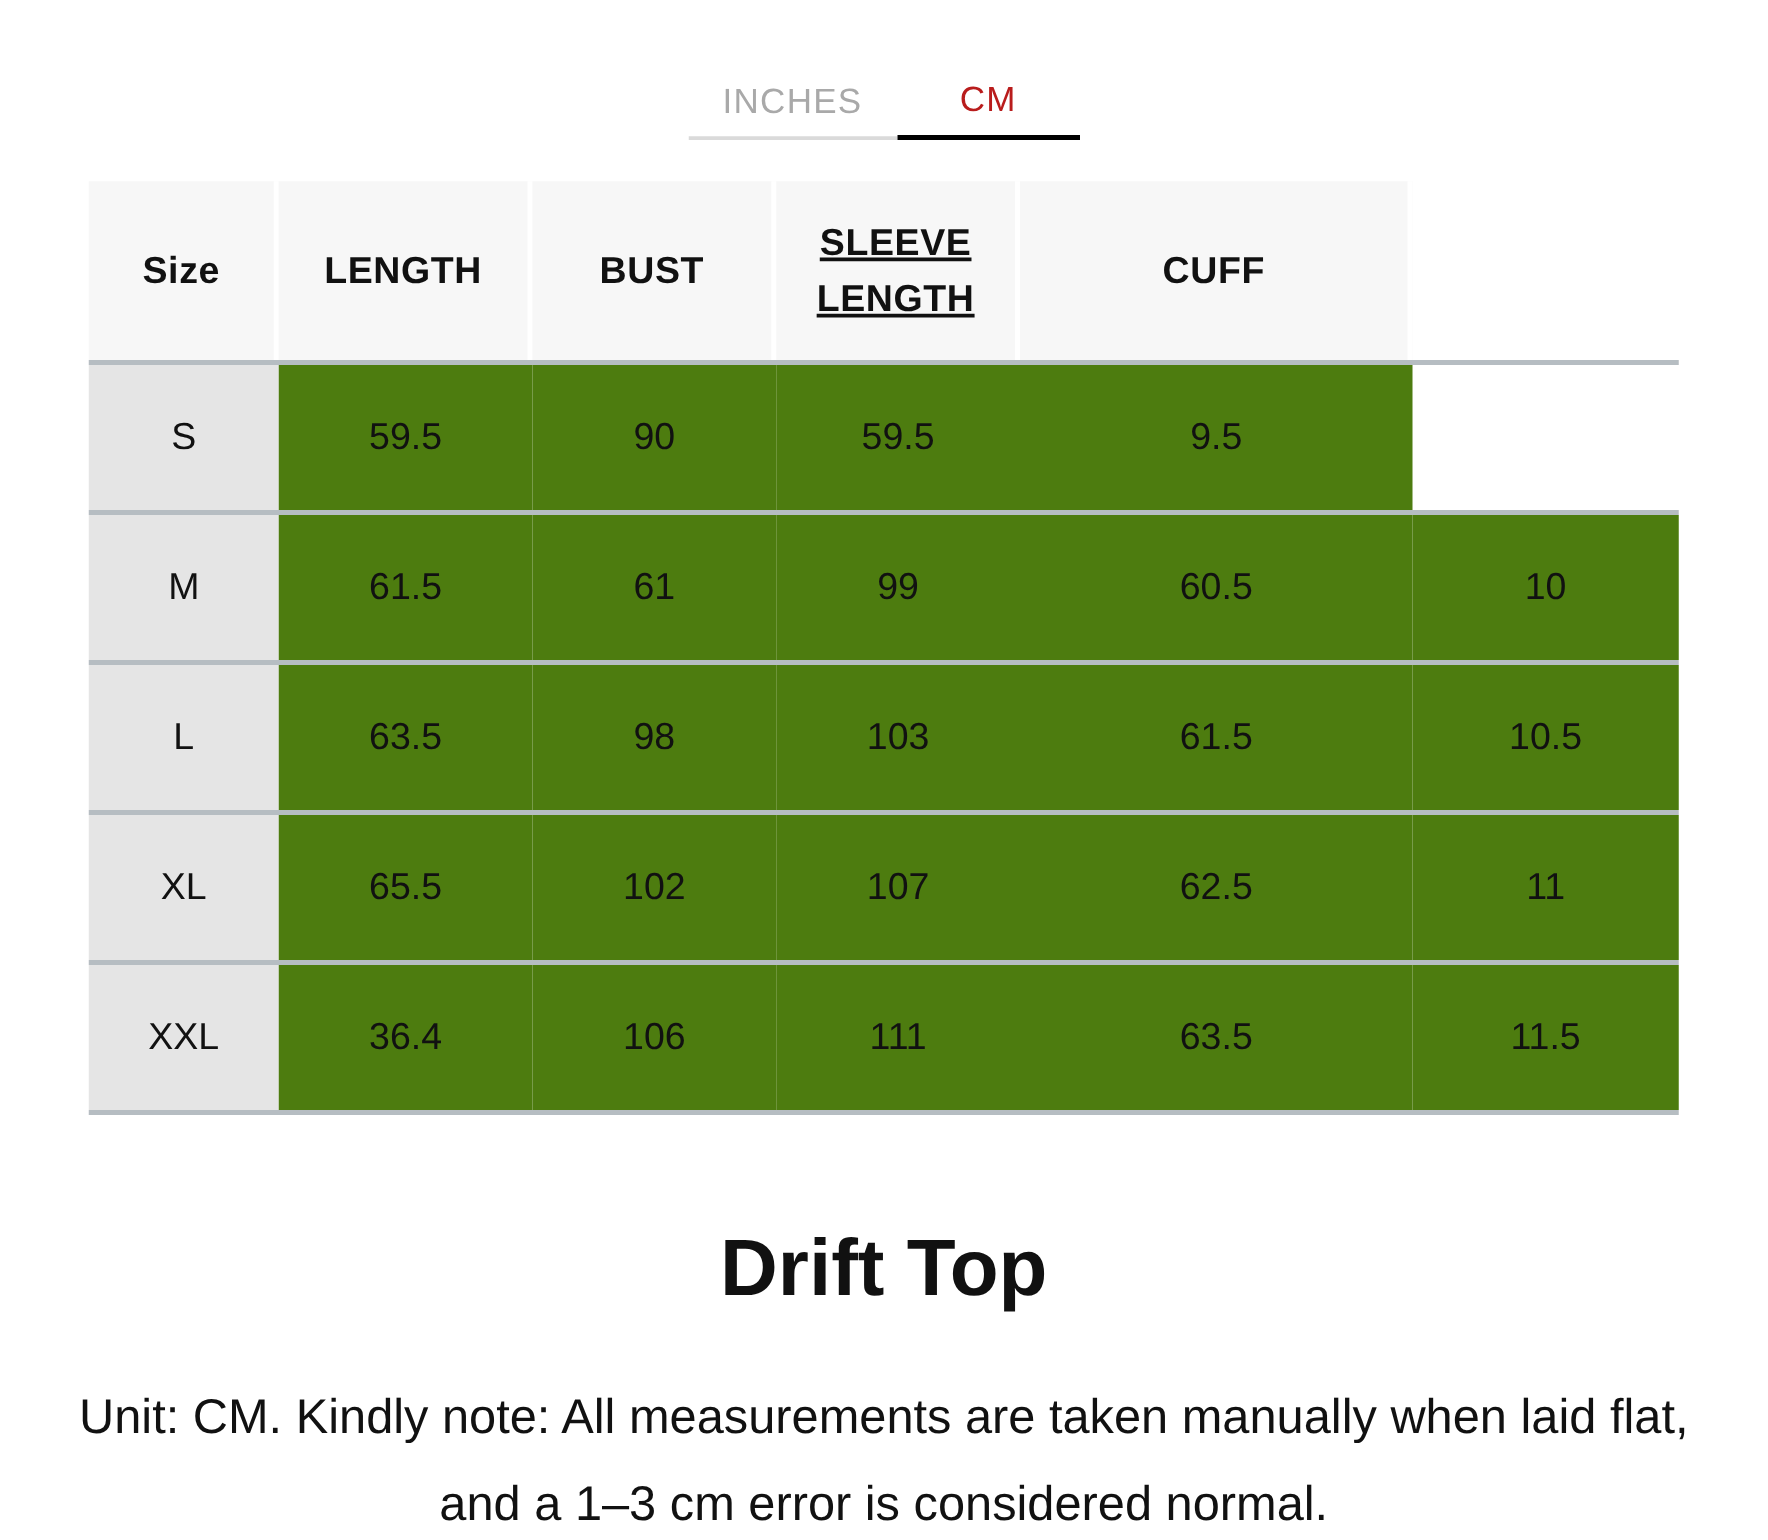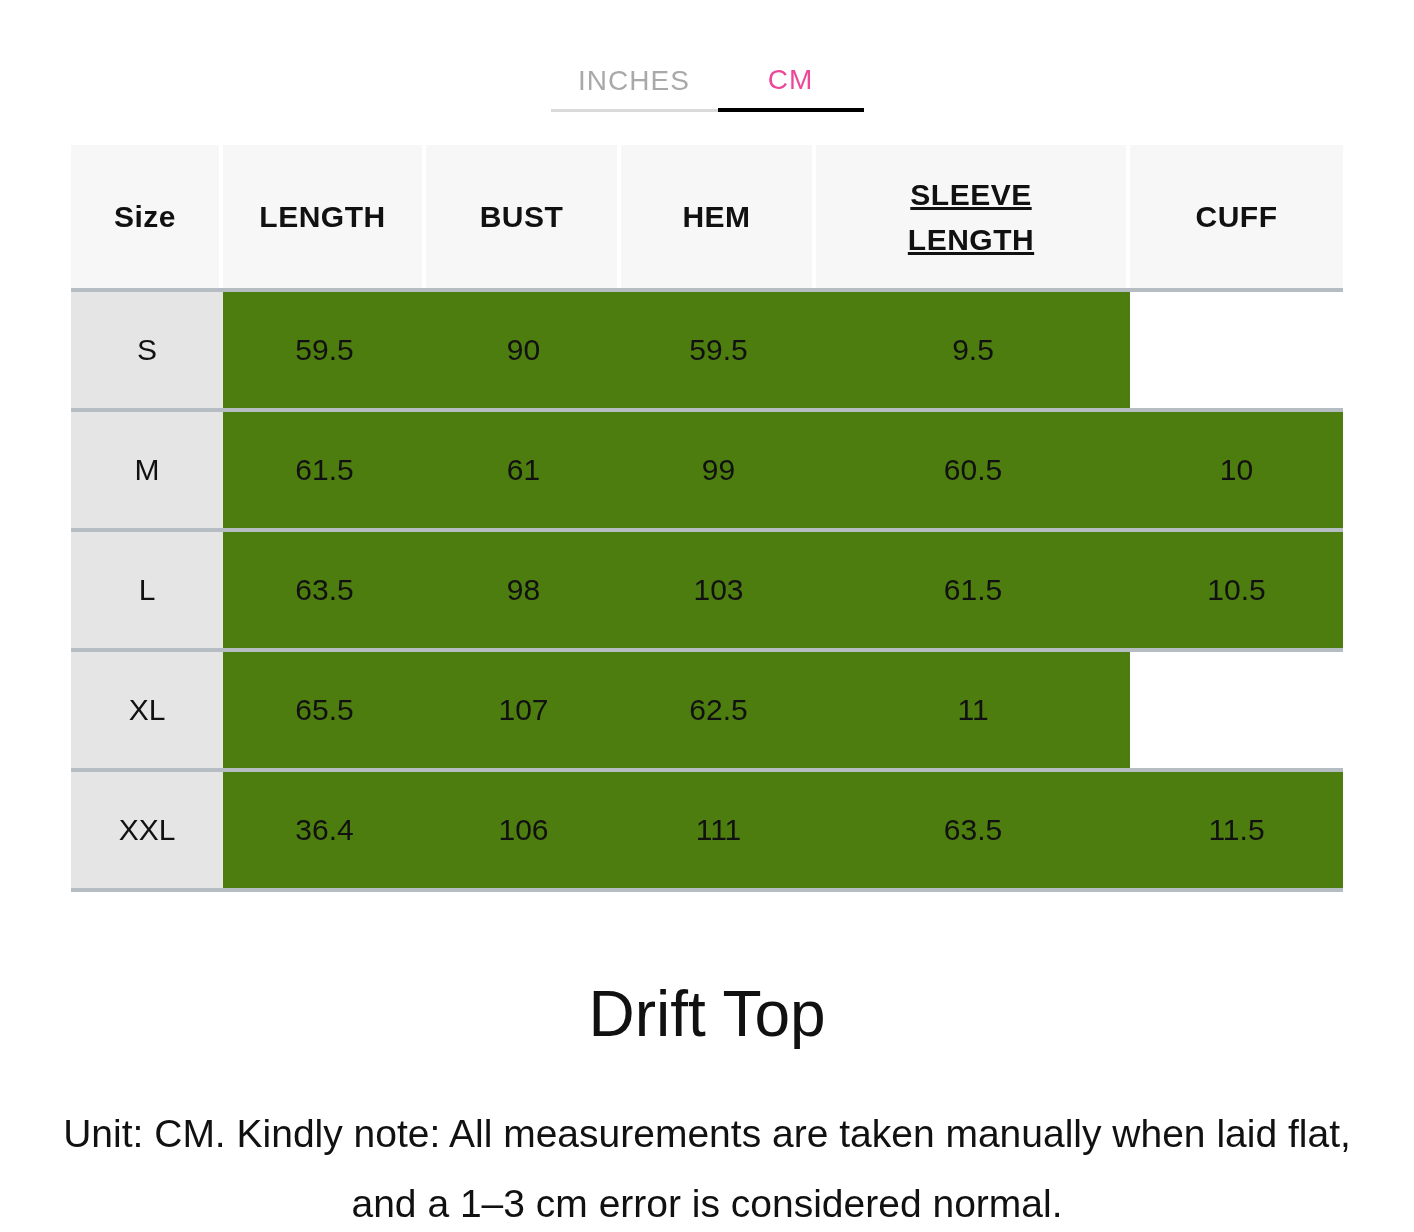--- a/index.html
+++ b/index.html
@@ -33,21 +33,21 @@
     letter-spacing: 1px;
     cursor: pointer;
   }
   .tab-inches {
     width: 167px;
     color: #a9a9a9;
     border-bottom: 3px solid #dadada;
   }
   .tab-cm {
     width: 146px;
-    color: #ec4899;
+    color: #b91c1c;
     border-bottom: 4px solid #000000;
   }
 
   
   .size-table {
     width: 1272px;
     margin: 33px auto 0 auto;
     display: grid;
     grid-template-columns: 152px 203px 195px 195px 314px 213px;
   }
@@ -88,21 +88,21 @@
   }
   .size-cell {
     background: #e5e5e5;
   }
 
   
   .product-title {
     margin-top: 84px;
     text-align: center;
     font-size: 64px;
-    font-weight: 400;
+    font-weight: 700;
     color: #111111;
     line-height: 1.2;
   }
   .note {
     margin: 46px auto 0 auto;
     width: 1300px;
     text-align: center;
     font-size: 39px;
     font-weight: 400;
     color: #111111;
@@ -120,23 +120,20 @@
 <div class="size-table">
 
   <div class="hcell">
       <span>Size</span>
     </div>
   <div class="hcell">
       <span>LENGTH</span>
     </div>
   <div class="hcell">
       <span>BUST</span>
-    </div>
-  <div class="hcell">
-      <span>HEM</span>
     </div>
   <div class="hcell col-sleeve">
       <span>SLEEVE LENGTH</span>
     </div>
   <div class="hcell">
       <span>CUFF</span>
     </div>
 
   <div class="divider"></div>
 
@@ -161,20 +158,21 @@
   <div class="cell">63.5</div>
   <div class="cell">98</div>
   <div class="cell">103</div>
   <div class="cell">61.5</div>
   <div class="cell">10.5</div>
 
   <div class="divider"></div>
 
   <div class="cell size-cell">XL</div>
   <div class="cell">65.5</div>
+  <div class="cell">102</div>
   <div class="cell">107</div>
   <div class="cell">62.5</div>
   <div class="cell">11</div>
 
   <div class="divider"></div>
 
   <div class="cell size-cell">XXL</div>
   <div class="cell">36.4</div>
   <div class="cell">106</div>
   <div class="cell">111</div>

